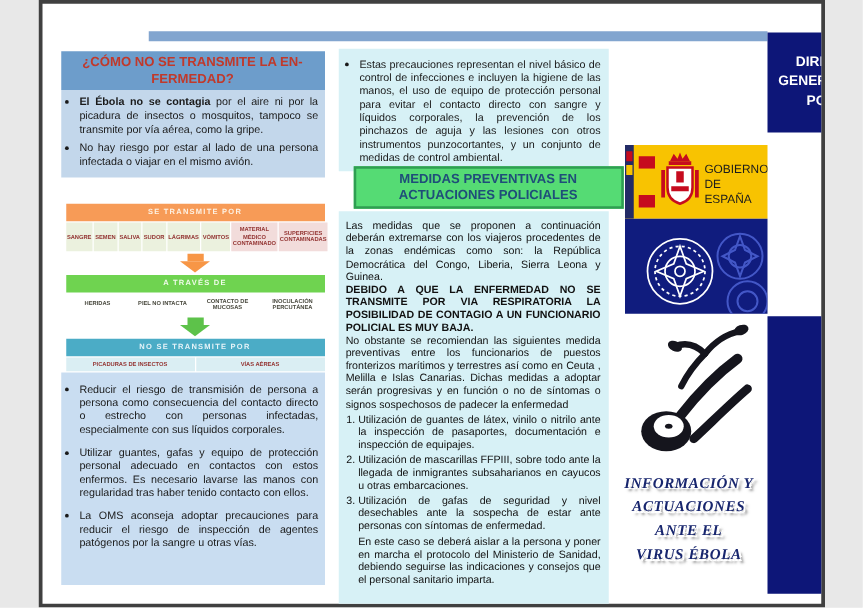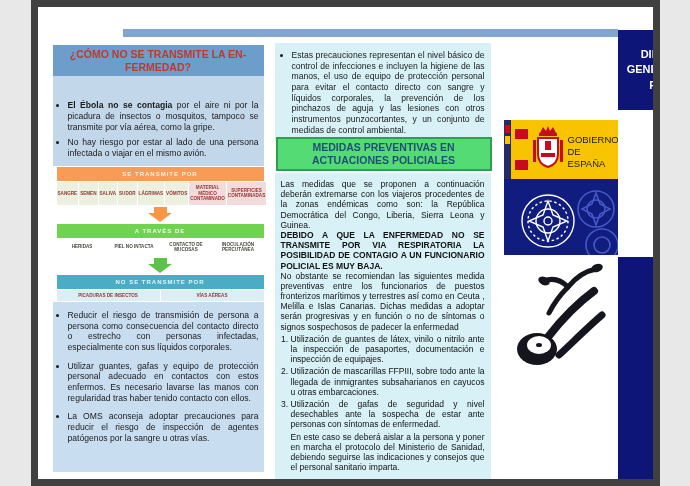--- a/index.html
+++ b/index.html
@@ -1,33 +1,33 @@
 <!DOCTYPE html>
 <html><head>
 <meta charset="utf-8">
 <style>
   * { box-sizing: border-box; margin: 0; padding: 0; }
   html,body { background:#e8e8e8; }
   body { font-family: "Liberation Sans", sans-serif; }
   .page {
     position: relative; width: 629px; height: 486px;
-    background: #ffffff; border: 7px solid #404040; overflow: hidden;
+    background: #ffffff; border: 3px solid #404040; overflow: hidden;
     margin: 0 auto;
   }
   .topbar { position:absolute; left:85px; top:22px; width:495px; height:8px; background:#82A5CF; }
 
   
   .boxA { position:absolute; left:15px; top:38px; width:211px; }
   .band-blue {
     background:#6D9DCB; text-align:center; font-weight:bold;
     font-size:10.5px; line-height:1.2; padding:3px 2px;
   }
   .red-text { color:#C0392B; }
   .navy-text { color:#17365D; }
-  .panel-blue { background:#C3D7EB; padding:24px 5px 8px 3px; }
+  .panel-blue { background:#C3D7EB; padding:4px 5px 8px 3px; }
   .bullets { list-style:disc; padding-left:12px; }
   .bullets li {
     font-size:8.6px; line-height:1.24; color:#1a1a1a;
     text-align:justify; margin-bottom:5px;
   }
   .bullets li:last-child { margin-bottom:0; }
 
   .diagram { position:absolute; left:19px; top:160px; width:207px; }
   .dband {
     text-align:center; font-weight:bold; font-size:6px; letter-spacing:1px;
@@ -56,21 +56,21 @@
   .arrow.greenA .head { border-top:9px solid #5DC24A; }
 
   .boxB { position:absolute; left:15px; top:295px; width:211px; }
   .panel-blue2 { background:#C9DDF1; padding:8px 5px 21px 3px; }
   .panel-blue2 .bullets li { margin-bottom:8px; }
 
   
   .boxM1 { position:absolute; left:237px; top:36px; width:216px; min-height:92px;
            background:#D7F1F6; padding:7px 6px 6px 4px; }
   .boxM1 .bullets { padding-left:13px; }
-  .boxM2 { position:absolute; left:238px; top:130px; width:216px; height:34px;
+  .boxM2 { position:absolute; left:249px; top:130px; width:216px; height:34px;
            background:#55DB74; border:2px solid #2F9E52;
            display:flex; align-items:center; justify-content:center;
            text-align:center; font-weight:bold; font-size:10.5px; line-height:1.2;
            color:#1F4E79; }
   .boxM3 { position:absolute; left:237px; top:166px; width:216px; min-height:306px;
            background:#D7F1F6; padding:6px 6px 24px 6px; }
   .boxM3 p, .boxM3 li { font-size:8.5px; line-height:1.2; color:#111; text-align:justify; }
   .boxM3 .pbold { font-weight:bold; }
   .boxM3 ol { list-style:decimal; list-style-position:outside; padding-left:10px; margin-top:2px; }
   .boxM3 li { margin-bottom:2px; }
@@ -251,14 +251,20 @@
       </g>
       <ellipse cx="93" cy="11" rx="6" ry="4" fill="#15151d" transform="rotate(-20 93 11)"></ellipse>
       <ellipse cx="40" cy="24" rx="6" ry="4" fill="#15151d" transform="rotate(25 40 24)"></ellipse>
       <path d="M40 24 C 50 20, 58 24, 64 30" fill="none" stroke="#15151d" stroke-width="5" stroke-linecap="round"></path>
       <ellipse cx="33" cy="92" rx="20" ry="16" fill="#15151d"></ellipse>
       <ellipse cx="35" cy="88" rx="12" ry="9" fill="#ffffff"></ellipse>
       <ellipse cx="35" cy="88" rx="3" ry="2" fill="#15151d"></ellipse>
     </svg>
   </div>
 
+  <div class="wordart">
+    <div>INFORMACIÓN Y</div>
+    <div>ACTUACIONES</div>
+    <div>ANTE EL</div>
+    <div>VIRUS ÉBOLA</div>
+  </div>
 
 </div>
 
 </body></html>

